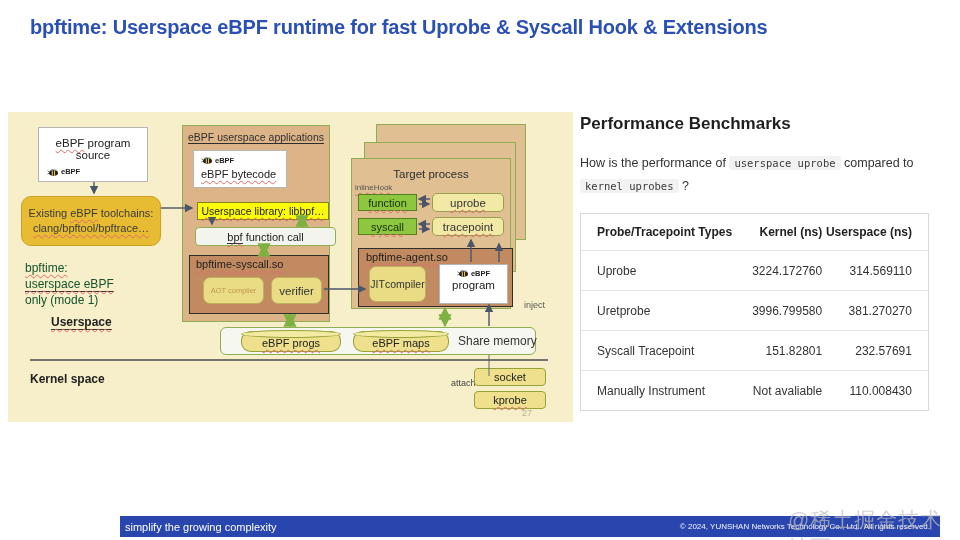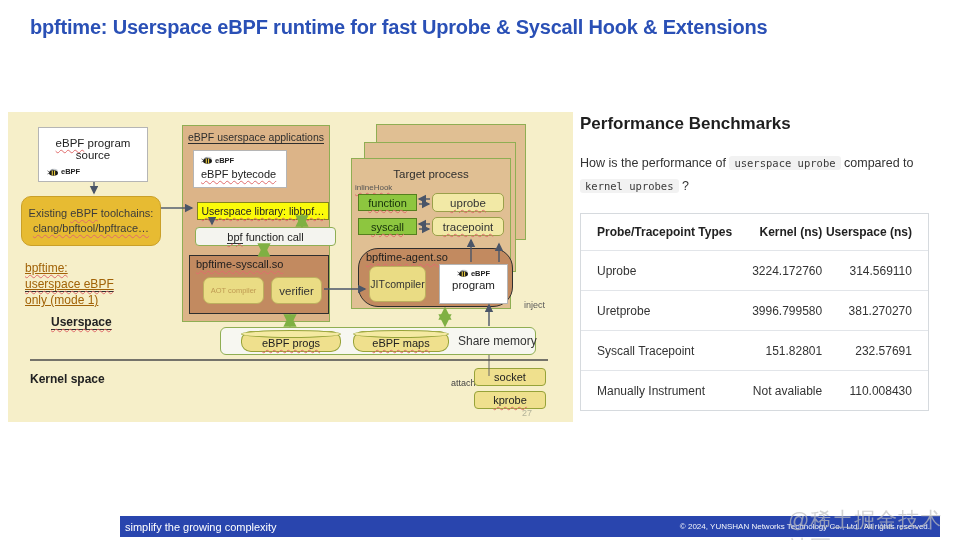--- a/index.html
+++ b/index.html
@@ -99,21 +99,21 @@
       </span>
     </div>
 
     <div class="abs goldbox center" style="left:13px;top:84px;width:140px;height:50px;flex-direction:column;font-size:11px;">
       <span class="lbl"><span>Existing</span>
         <span class="sq">eBPF</span>
         <span>toolchains:</span></span>
       <span class="sq lbl">clang/bpftool/bpftrace…</span>
     </div>
 
-    <div class="abs" style="left:17px;top:148px;font-size:12px;line-height:16px;color:#a16207;text-decoration:underline;">
+    <div class="abs" style="left:17px;top:148px;font-size:12px;line-height:16px;color:#14532d;">
       <span class="sq lbl">bpftime:</span><br>
       <span class="ul lbl"><span class="sq">userspace eBPF</span></span><br>
       <span class="lbl">only (mode 1)</span>
     </div>
     <div class="abs" style="left:19px;top:203px;font-size:12px;font-weight:700;margin-left:24px;">
       <span class="ul"><span class="sq">Userspace</span></span>
     </div>
 
     <div class="abs tan" style="left:174px;top:13px;width:148px;height:197px;">
       <div class="sq" style="text-align:center;margin-top:5px;font-size:10.5px;color:#2e2e2e;text-decoration:underline;">eBPF userspace applications</div>
@@ -139,21 +139,21 @@
       <div class="abs innery center" style="left:81px;top:21px;width:51px;height:27px;font-size:11.5px;color:#333;">verifier</div>
     </div>
 
     <div class="abs" style="left:343px;top:56px;width:160px;text-align:center;font-size:11.5px;color:#2e2e2e;">Target process</div>
     <div class="abs sq" style="left:347px;top:71px;font-size:8px;color:#555;">inlineHook</div>
     <div class="abs greenbox center sq" style="left:350px;top:82px;width:59px;height:17px;font-size:11px;">function</div>
     <div class="abs lty center sq" style="left:424px;top:81px;width:72px;height:19px;font-size:11.5px;">uprobe</div>
     <div class="abs greenbox center sq" style="left:350px;top:106px;width:59px;height:17px;font-size:11px;">syscall</div>
     <div class="abs lty center sq" style="left:424px;top:105px;width:72px;height:19px;font-size:11.5px;">tracepoint</div>
 
-    <div class="abs brown" style="left:350px;top:136px;width:155px;height:59px;border-radius:20px;">
+    <div class="abs brown" style="left:350px;top:136px;width:155px;height:59px;">
       <div class="sq" style="position:absolute;left:7px;top:2px;font-size:11px;color:#1d1d1d;">bpftime‑agent.so</div>
       <div class="abs innery center" style="left:10px;top:17px;width:57px;height:36px;font-size:10.5px;line-height:1.2;flex-direction:row;color:#333;">
         <span>JIT</span>
         <span>compiler</span>
       </div>
       <div class="abs whitebox" style="left:80px;top:15px;width:69px;height:40px;text-align:center;padding-top:2px;">
         <span class="beewrap">
           <svg width="12" height="8">
               <use href="#bee"></use>
             </svg>

